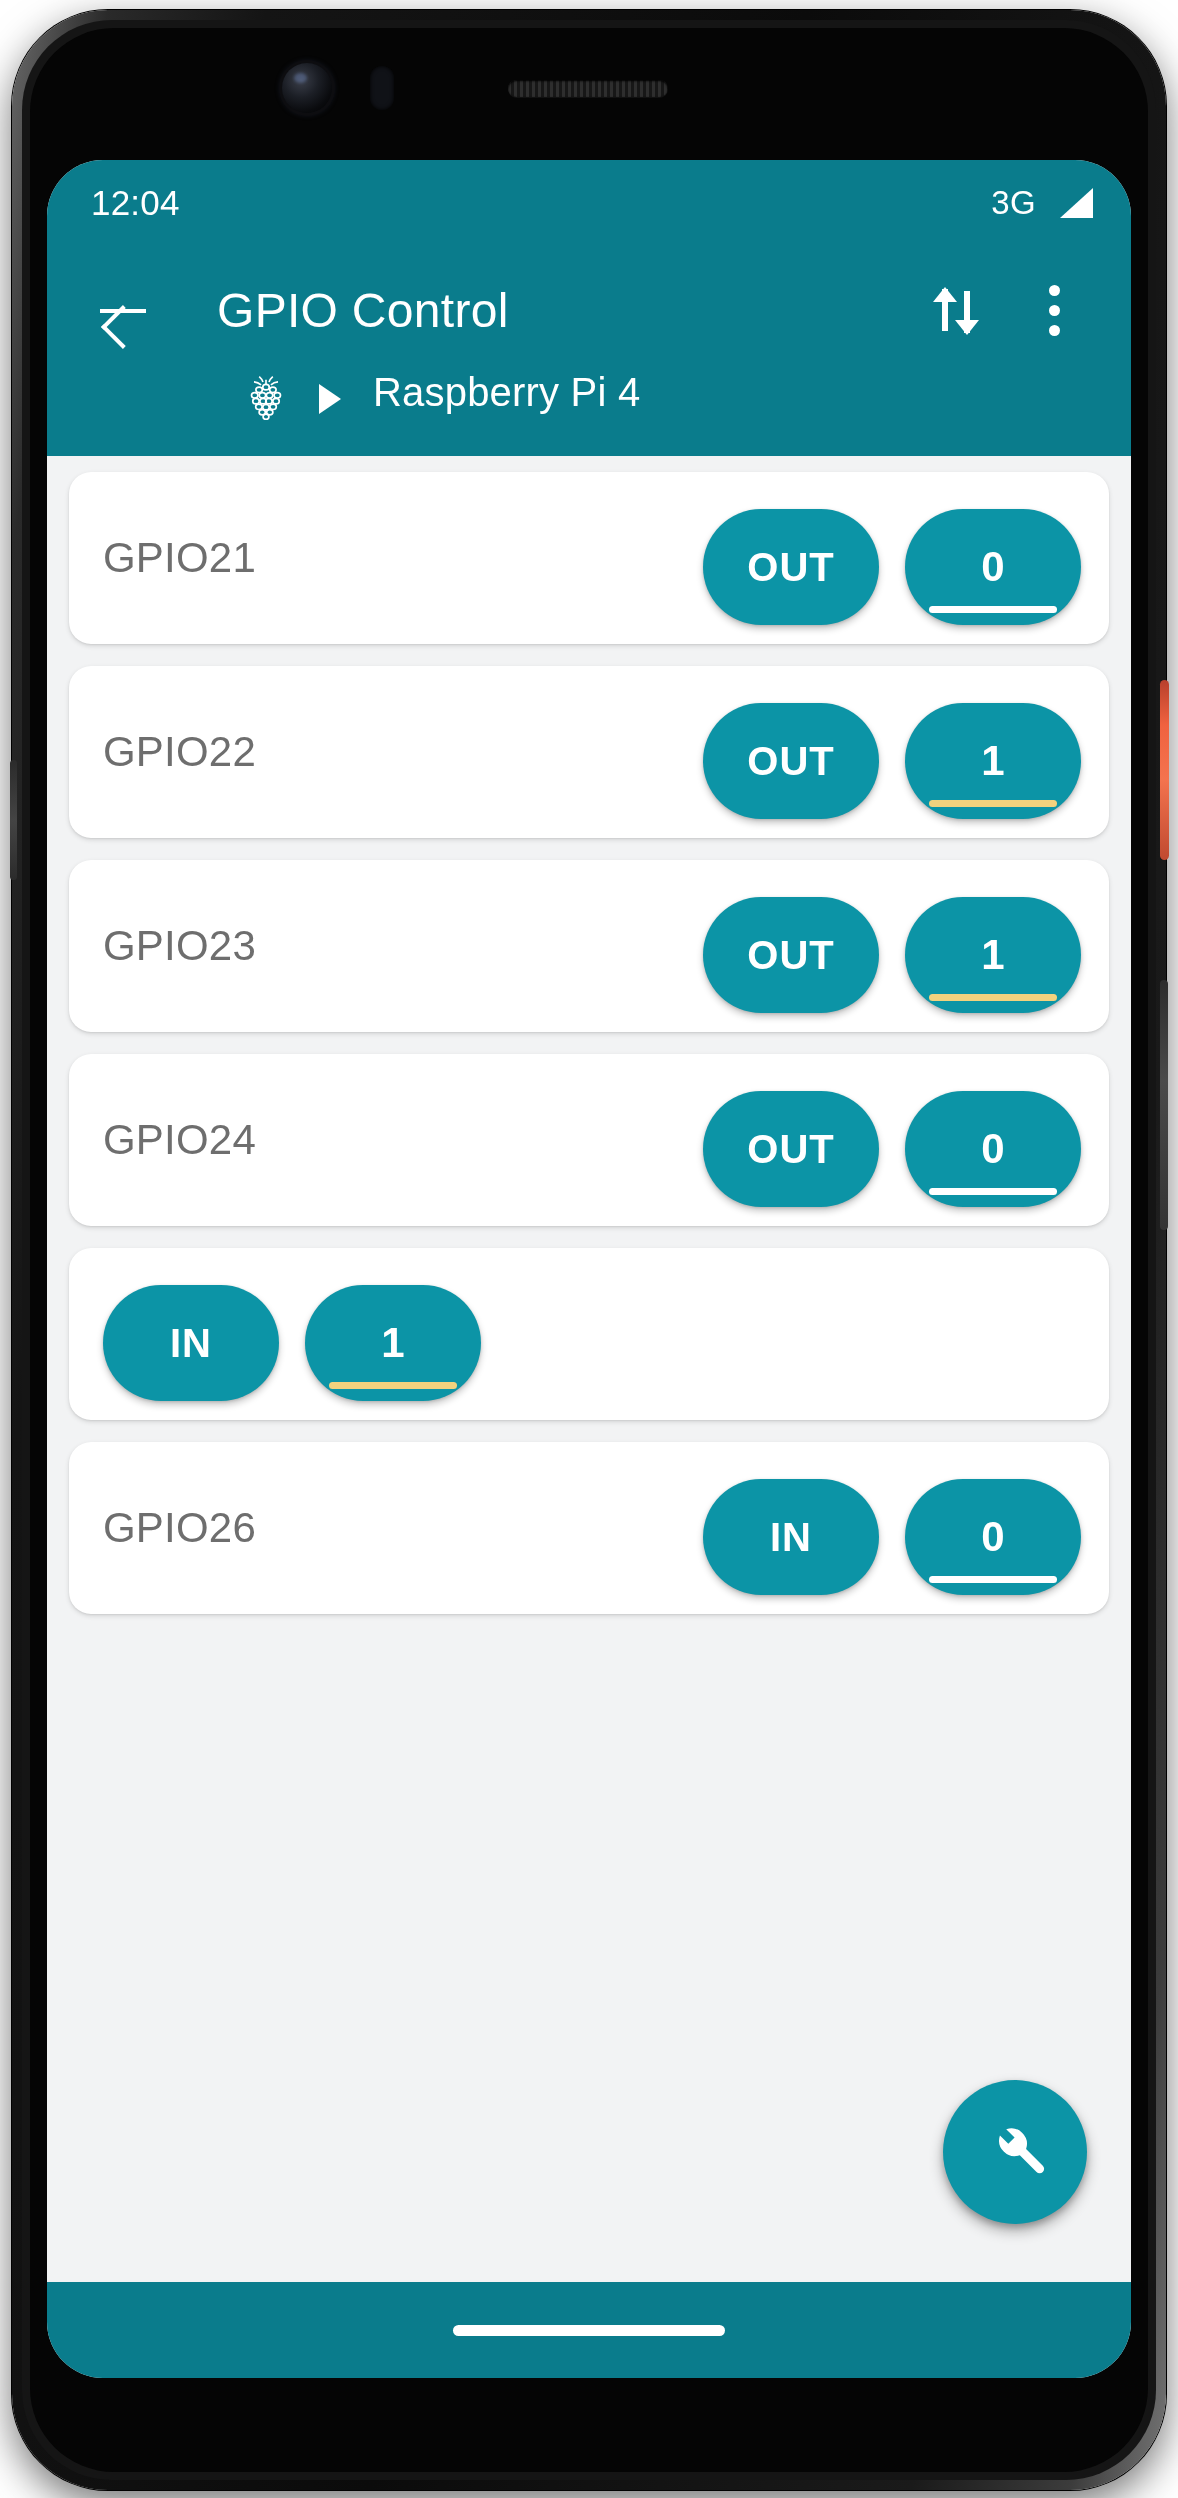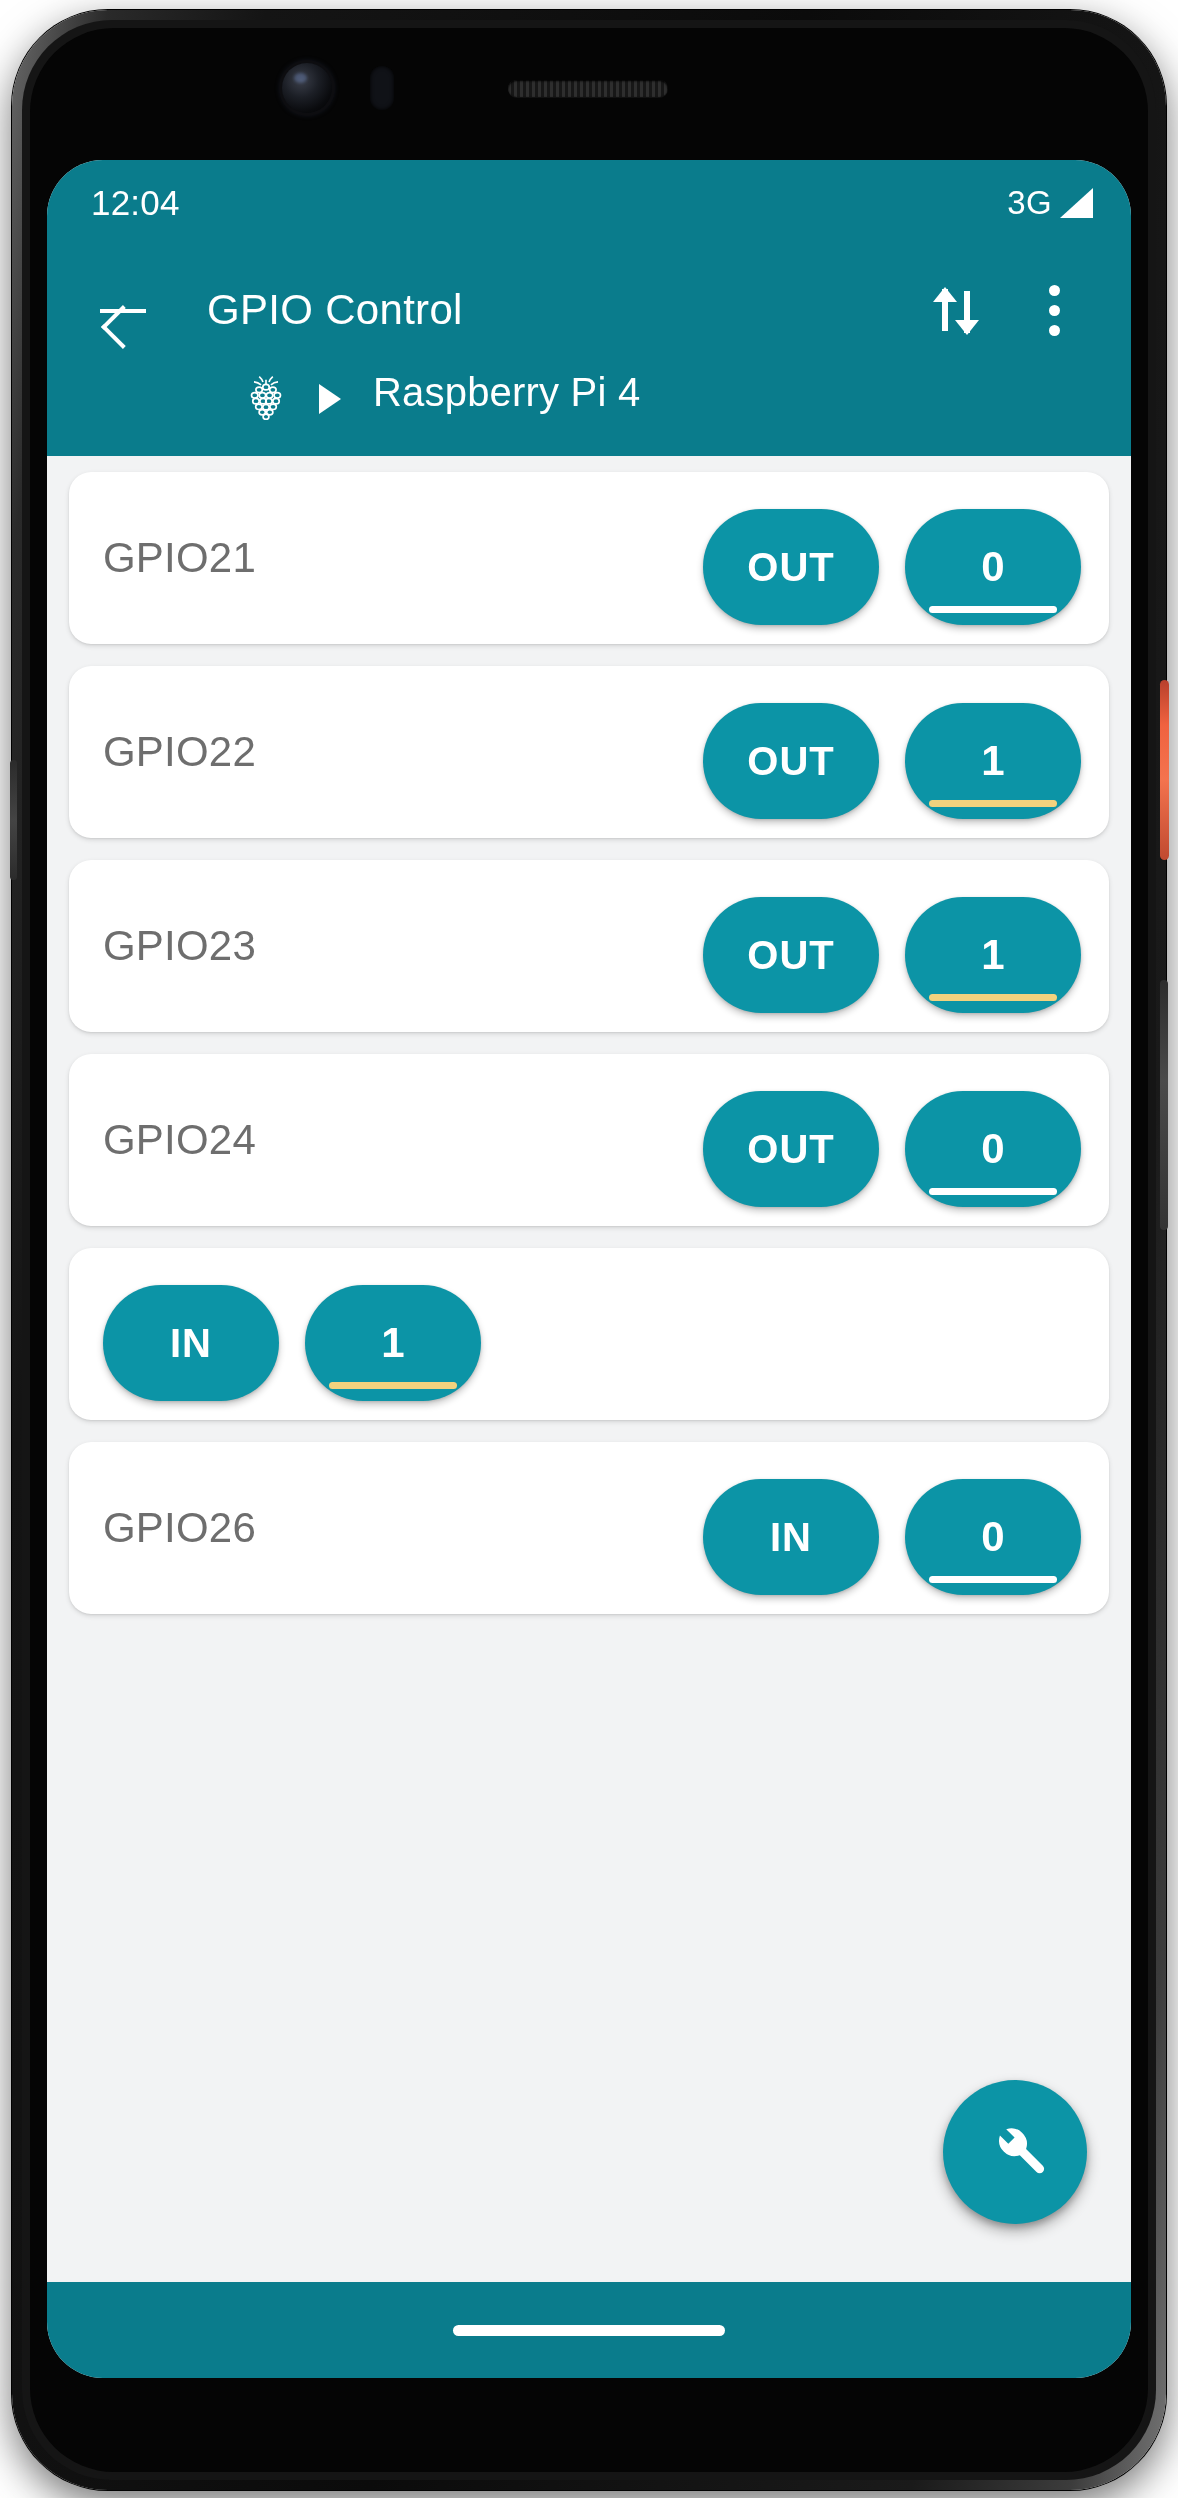--- a/index.html
+++ b/index.html
@@ -81,21 +81,21 @@
   }
 
   
   .statusbar{
     height:86px; flex:0 0 86px;
     background:var(--teal);
     display:flex; align-items:center; justify-content:space-between;
     padding:0 38px 0 44px; color:#fff;
   }
   .sb-time{ font-size:35px; letter-spacing:.2px; }
-  .sb-right{ display:flex; align-items:center; gap:8px; }
+  .sb-right{ display:flex; align-items:center; gap:24px; }
   .sb-3g{ font-size:33px; letter-spacing:.4px; }
   .sig-tri{
     width:33px; height:30px; background:#fff;
     clip-path:polygon(100% 0,100% 100%,0 100%);
   }
 
   
   :root{ --teal:#0a7c8c; --teal-btn:#0c94a6; }
   .appbar{
     background:var(--teal); color:#fff;
@@ -113,21 +113,21 @@
   }
   .back-arrow::before{
     content:""; position:absolute; left:0; top:19px; width:46px; height:4px; background:#fff;
   }
   .back-arrow::after{
     content:""; position:absolute; left:1px; top:6px; width:27px; height:27px;
     border-left:4px solid #fff; border-bottom:4px solid #fff;
     transform:rotate(45deg); transform-origin:left bottom;
   }
   .appbar-title{
-    font-size:42px; font-weight:400; margin-left:38px; flex:1;
+    font-size:48px; font-weight:400; margin-left:48px; flex:1;
     letter-spacing:.3px; white-space:nowrap;
   }
   .appbar-actions{ display:flex; align-items:center; gap:12px; }
   .icon-btn{
     width:86px; height:86px; display:flex; align-items:center; justify-content:center;
     border-radius:50%; cursor:pointer;
   }
   
   .ud-icon{ position:relative; width:46px; height:58px; }
   .ud-icon .up, .ud-icon .dn{ position:absolute; width:6px; background:#fff; }

